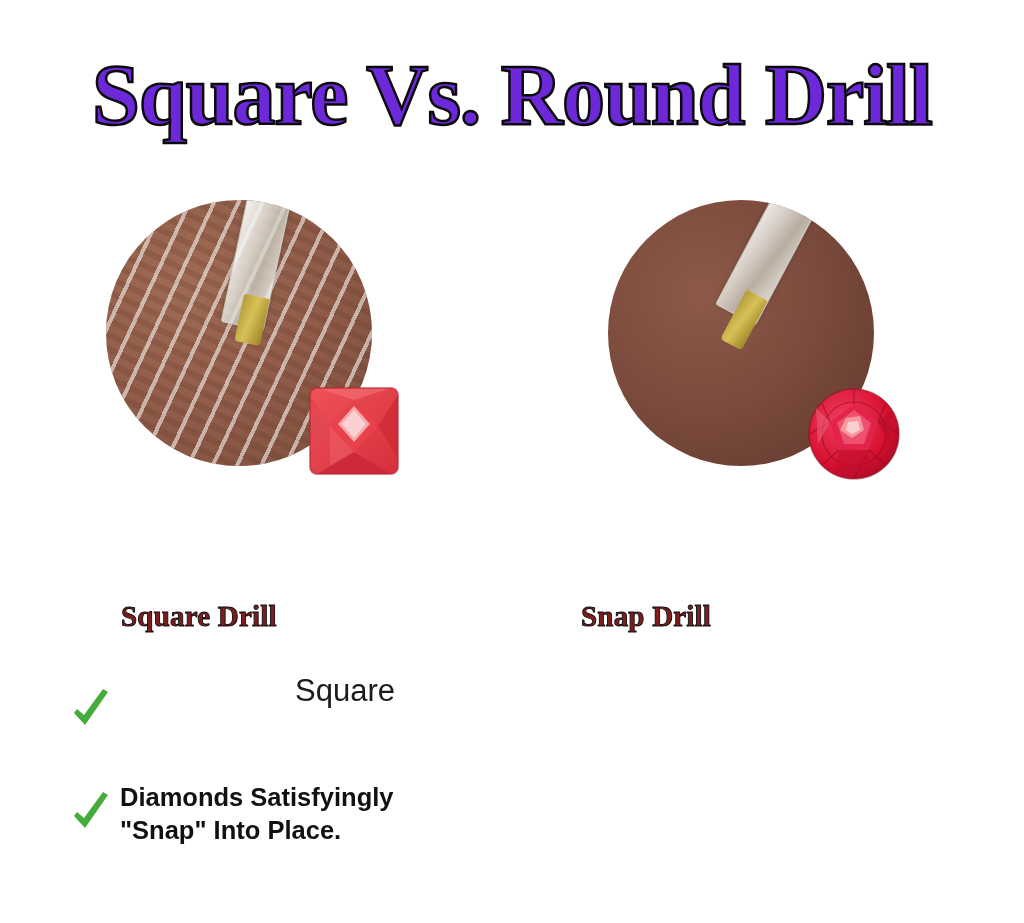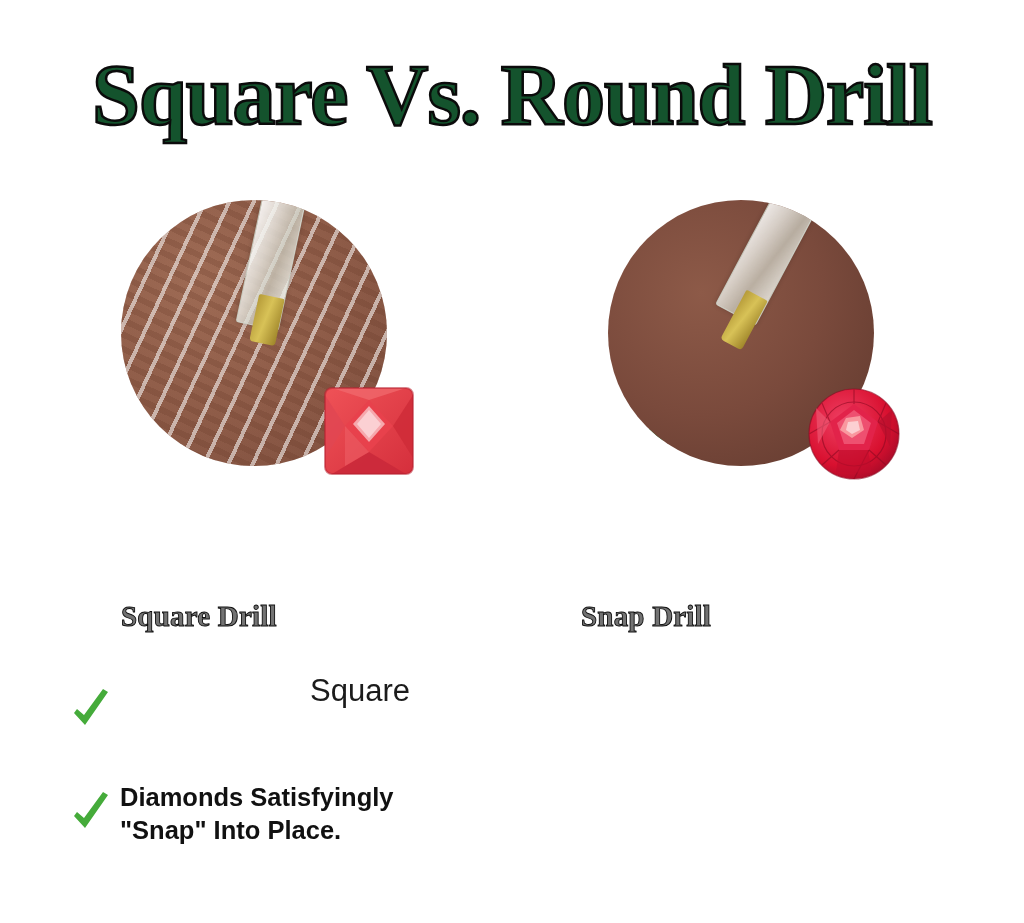--- a/index.html
+++ b/index.html
@@ -21,33 +21,33 @@
     position: absolute;
     top: 52px;
     left: 0;
     width: 1024px;
     text-align: center;
     font-family: "Liberation Serif", serif;
     font-weight: bold;
     font-size: 86px;
     line-height: 1.0;
     letter-spacing: -1px;
-    color: #14532d;
+    color: #6d28d9;
     -webkit-text-stroke: 2.5px #0b0b0b;
     white-space: nowrap;
   }
 
   
   .photo-panel {
     position: absolute;
     width: 330px;
     height: 300px;
     top: 190px;
   }
-  #panel-square { left: 105px; }
+  #panel-square { left: 90px; }
   #panel-round  { left: 592px; }
 
   .photo-circle {
     position: absolute;
     left: 16px;
     top: 10px;
     width: 266px;
     height: 266px;
     border-radius: 50%;
     overflow: hidden;
@@ -129,21 +129,21 @@
     width: 440px;
   }
   #col-square { left: 118px; }
   #col-round  { left: 578px; }
 
   .col-heading {
     font-family: "Liberation Serif", serif;
     font-weight: bold;
     font-size: 29px;
     letter-spacing: 0.2px;
-    color: #737373;
+    color: #7f1d1d;
     -webkit-text-stroke: 0.9px #0d0d0d;
     margin: 0 0 56px 3px;
   }
 
   .benefit-row {
     display: flex;
     align-items: center;
     margin-bottom: 48px;
   }
   .check-icon {

